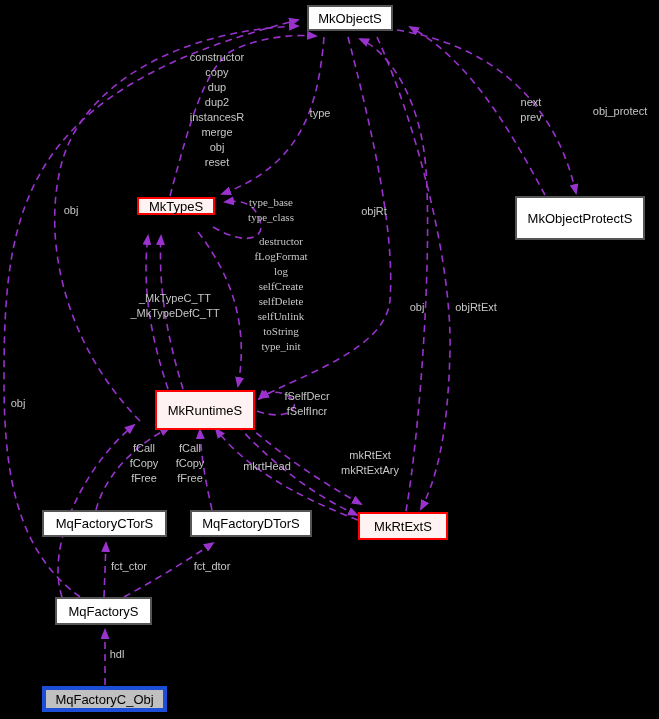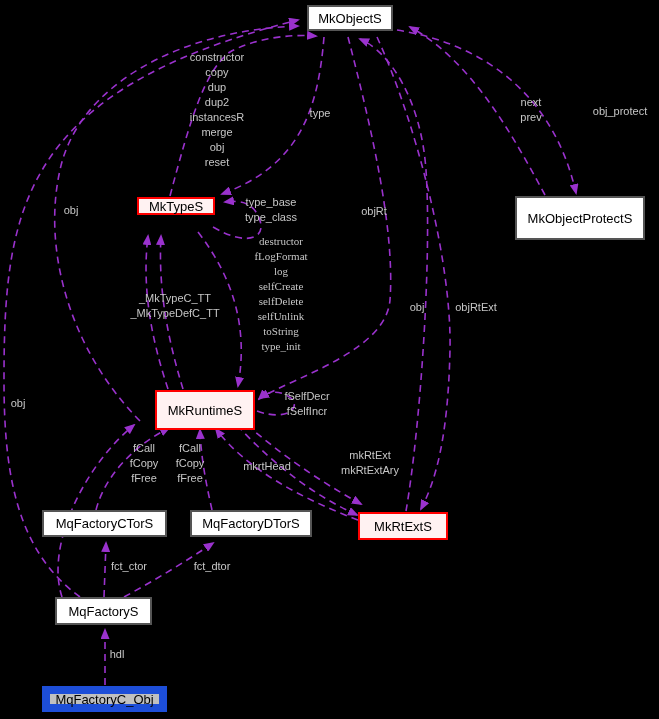--- a/index.html
+++ b/index.html
@@ -8,21 +8,21 @@
     font-family:"Liberation Sans", sans-serif;
   }
   #edges{position:absolute;left:0;top:0;width:659px;height:719px;}
   .edge{fill:none;stroke:#9a32cd;stroke-width:1.6;stroke-dasharray:7,5;}
   .node{
     position:absolute;display:flex;align-items:center;justify-content:center;
     box-sizing:border-box;font-size:13px;color:#000;background:#fff;
     border:2px solid #555;white-space:nowrap;z-index:3;cursor:pointer;
   }
   .node.red{border:2px solid #ff0000;background:#fff2f2;}
-  .node.gray{background:#c0c0c0;border:8px solid #1d4ed8;}
+  .node.gray{background:#c0c0c0;border:4px solid #1d4ed8;}
   .edge-label{
     position:absolute;transform:translateX(-50%);text-align:center;
     font-size:11px;line-height:15px;color:#c6c6c6;white-space:nowrap;z-index:2;
   }
 </style>
 </head>
 <body>
 
 <div id="canvas">
 
@@ -108,21 +108,21 @@
       <div class="edge-label" style="left: 531px; top: 95px;">
         <div>next</div>
         <div>prev</div>
       </div>
       <div class="edge-label" style="left: 620px; top: 104px; text-align: center;">
         <div>obj_protect</div>
       </div>
       <div class="edge-label" style="left: 71px; top: 203px;">
         <div>obj</div>
       </div>
-      <div class="edge-label" style="left: 271px; top: 195px;">
+      <div class="edge-label" style="left: 271px; top: 195px; font-family: Liberation Serif, serif;">
         <div>type_base</div>
         <div>type_class</div>
       </div>
       <div class="edge-label" style="left: 374px; top: 204px;">
         <div>objRt</div>
       </div>
       <div class="edge-label" style="left: 281px; top: 234px; font-family: Liberation Serif, serif;">
         <div>destructor</div>
         <div>fLogFormat</div>
         <div>log</div>

